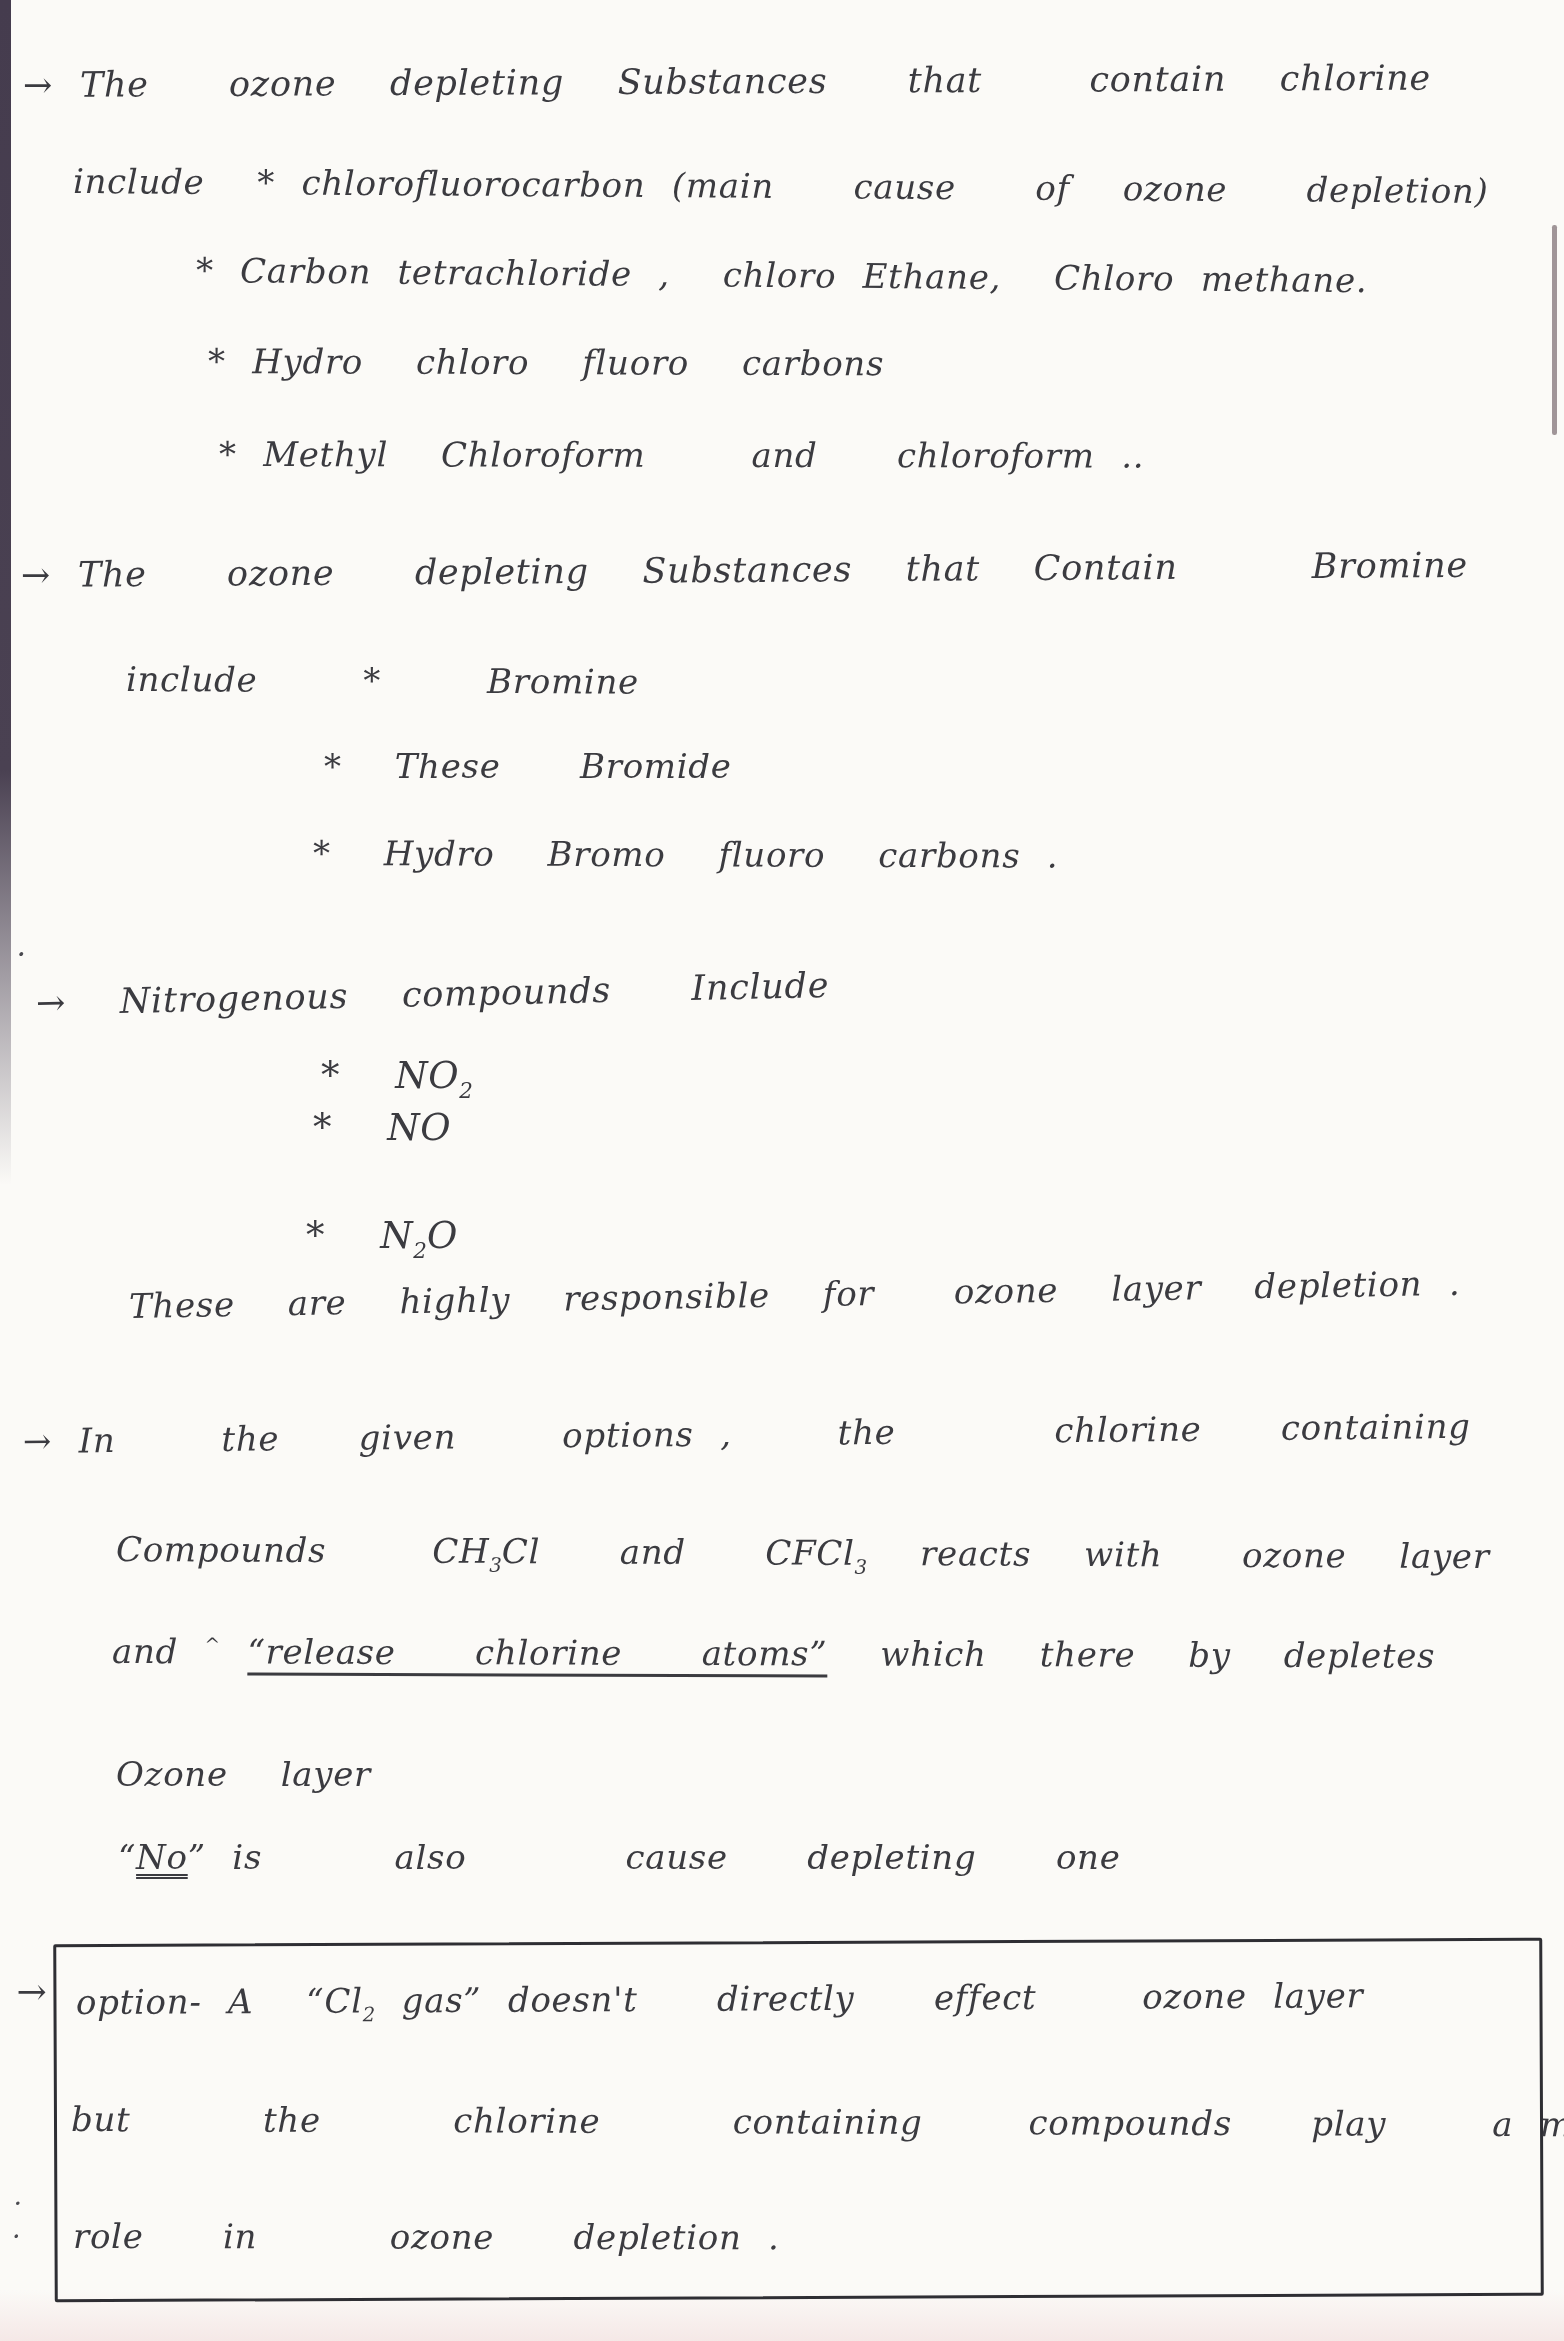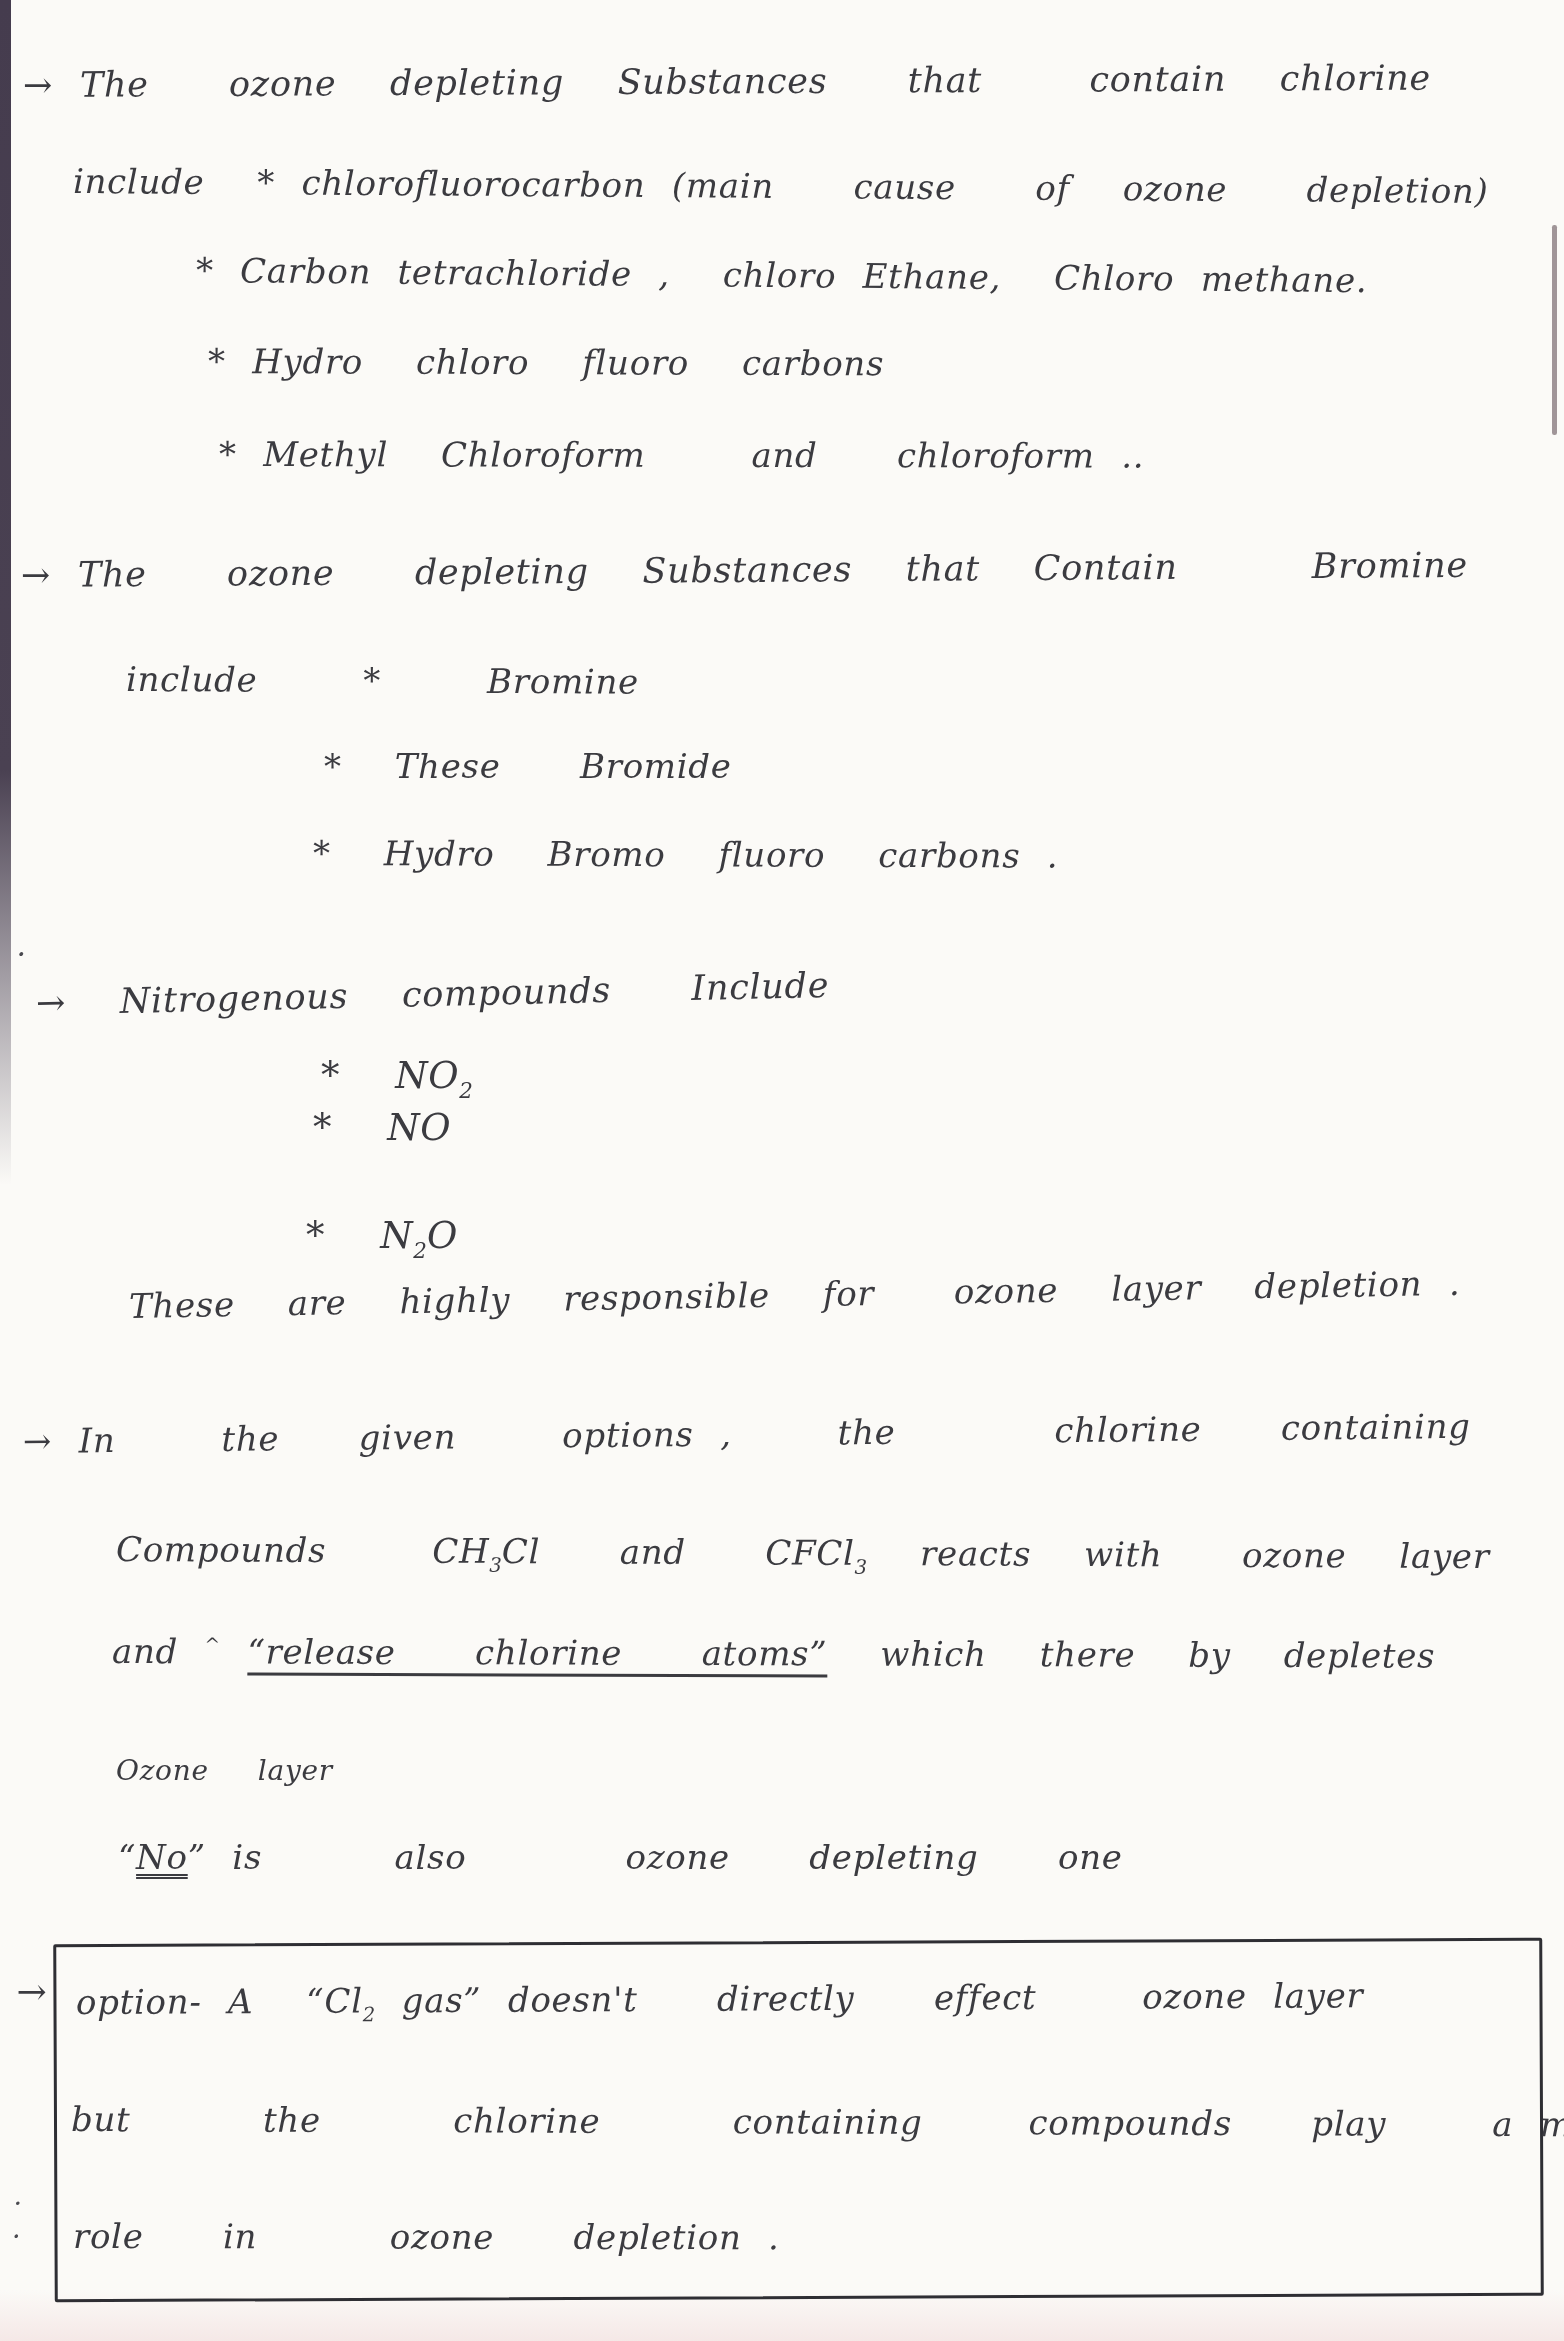--- a/index.html
+++ b/index.html
@@ -85,22 +85,22 @@
     <div class="hw-line" style="left: 324px; top: 748px; font-size: 34px; transform: rotate(0deg);"><span>* </span><span> These   Bromide</span></div>
     <div class="hw-line" style="left: 313px; top: 835px; font-size: 34px; transform: rotate(0.2deg);"><span>* </span><span> Hydro  Bromo  fluoro  carbons .</span></div>
     <div class="hw-line" style="left: 36px; top: 984px; font-size: 35px; transform: rotate(-1.3deg);"><span>→  </span><span>Nitrogenous  compounds   Include</span></div>
     <div class="hw-line" style="left: 321px; top: 1056px; font-size: 37px; transform: rotate(0deg);"><span>* </span><span> NO</span><sub class="sub">2</sub></div>
     <div class="hw-line" style="left: 313px; top: 1108px; font-size: 37px; transform: rotate(0deg);"><span>* </span><span> NO</span></div>
     <div class="hw-line" style="left: 306px; top: 1216px; font-size: 37px; transform: rotate(0deg);"><span>* </span><span> N</span><sub class="sub">2</sub><span>O</span></div>
     <div class="hw-line" style="left: 129px; top: 1288px; font-size: 34px; transform: rotate(-1deg);"><span>These  are  highly  responsible  for   ozone  layer  depletion .</span></div>
     <div class="hw-line" style="left: 22.5px; top: 1423px; font-size: 34px; transform: rotate(-0.6deg);"><span>→ </span><span>In    the   given    options ,    the      chlorine   containing</span></div>
     <div class="hw-line" style="left: 116px; top: 1531px; font-size: 34px; transform: rotate(0.3deg);"><span>Compounds    CH</span><sub class="sub">3</sub><span>Cl   and   CFCl</span><sub class="sub">3</sub><span>  reacts  with   ozone  layer</span></div>
     <div class="hw-line" style="left: 112px; top: 1633px; font-size: 34px; transform: rotate(0.2deg);"><span>and </span><span class="caret">^</span><span> </span><span class="u">“release   chlorine   atoms”</span><span>  which  there  by  depletes</span></div>
-    <div class="hw-line" style="left: 116px; top: 1756px; font-size: 28px; transform: rotate(0deg);"><span>Ozone  layer</span></div>
-    <div class="hw-line" style="left: 118px; top: 1839px; font-size: 34px; transform: rotate(0deg);"><span>“</span><span class="u2">No</span><span>” is     also      ozone   depleting   one</span></div>
+    <div class="hw-line" style="left: 116px; top: 1756px; font-size: 34px; transform: rotate(0deg);"><span>Ozone  layer</span></div>
+    <div class="hw-line" style="left: 118px; top: 1839px; font-size: 34px; transform: rotate(0deg);"><span>“</span><span class="u2">No</span><span>” is     also      cause   depleting   one</span></div>
     <div class="hw-line" style="left: 16.5px; top: 1972px; font-size: 36px; transform: rotate(0deg);"><span>→</span></div>
     <div class="hw-line" style="left: 76px; top: 1984px; font-size: 34px; transform: rotate(-0.3deg);"><span>option- A  “Cl</span><sub class="sub">2</sub><span> gas” doesn't   directly   effect    ozone layer</span></div>
     <div class="hw-line" style="left: 71px; top: 2101px; font-size: 34px; transform: rotate(0.2deg);"><span>but     the     chlorine     containing    compounds   play    a major</span></div>
     <div class="hw-line" style="left: 73px; top: 2218px; font-size: 34px; transform: rotate(0.1deg);"><span>role   in     ozone   depletion .</span></div>
     <div class="margin-mark" style="left: 16.5px; top: 936px; font-size: 30px;">·</div>
     <div class="margin-mark" style="left: 7.5px; top: 2197px; font-size: 30px;">˙</div>
     <div class="margin-mark" style="left: 12px; top: 2221px; font-size: 27px;">·</div>
   </div>
 
 

